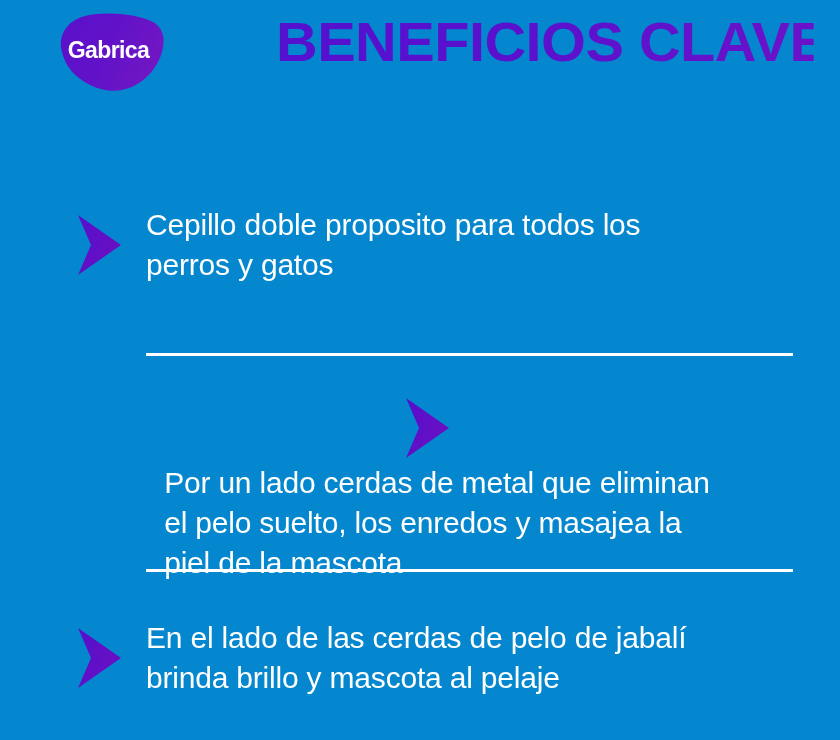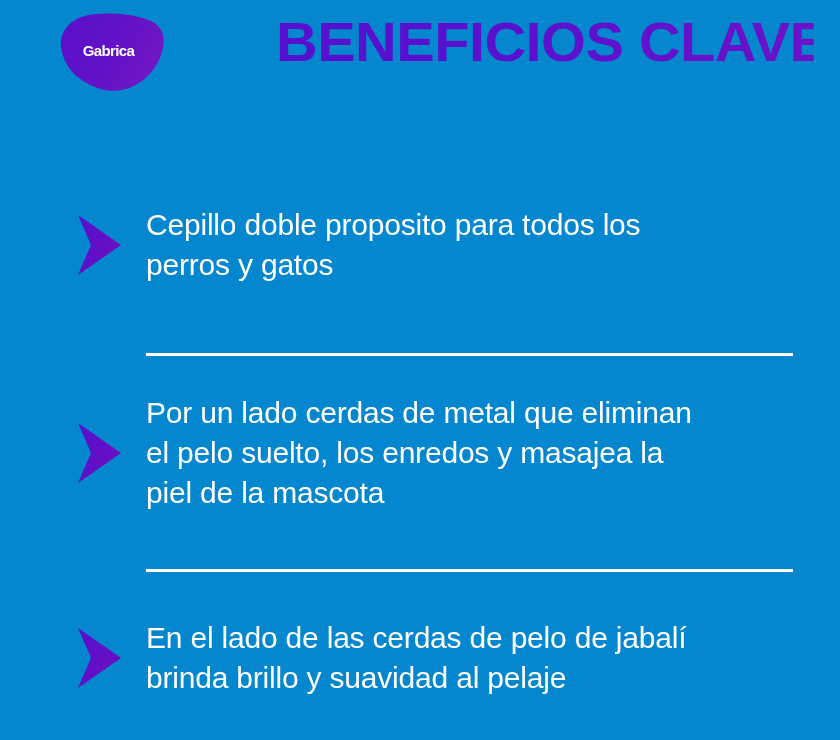--- a/index.html
+++ b/index.html
@@ -43,21 +43,21 @@
   .logo-text {
     position: absolute;
     left: 0;
     top: 0;
     width: 115px;
     height: 85px;
     display: flex;
     align-items: center;
     justify-content: center;
     color: #ffffff;
-    font-size: 15px;
+    font-size: 23px;
     font-weight: bold;
     letter-spacing: -0.6px;
     padding-right: 2px;
     box-sizing: border-box;
   }
 
   .tagline {
     position: absolute;
     left: 172px;
     top: 40px;
@@ -100,21 +100,21 @@
   }
 
   .benefit-row {
     position: absolute;
     left: 72px;
     width: 730px;
     display: flex;
     align-items: center;
   }
   .benefit-row.row-0 { top: 105px; }
-  .benefit-row.row-1 { top: 293px; }
+  .benefit-row.row-1 { top: 293px; flex-direction: column; }
   .benefit-row.row-2 { top: 518px; }
 
   .arrow-icon {
     flex: 0 0 auto;
     width: 54px;
     height: 70px;
     margin-right: 20px;
   }
 
   .benefit-text {
@@ -198,16 +198,16 @@
     <svg class="arrow-icon" viewBox="0 0 54 70">
       <defs>
         <linearGradient id="arrGrad2" x1="0" y1="0" x2="1" y2="0.6">
           <stop offset="0%" stop-color="#5410cc"></stop>
           <stop offset="100%" stop-color="#6b0fc2"></stop>
         </linearGradient>
       </defs>
       <path d="M 6 5 L 49 35 L 6 65 L 19 35 Z" fill="url(#arrGrad2)"></path>
     </svg>
     <div class="benefit-text">En el lado de las cerdas de pelo de jabalí
-brinda brillo y suavidad al pelaje</div>
+brinda brillo y mascota al pelaje</div>
   </div>
 
 </div>
 
 </body></html>

